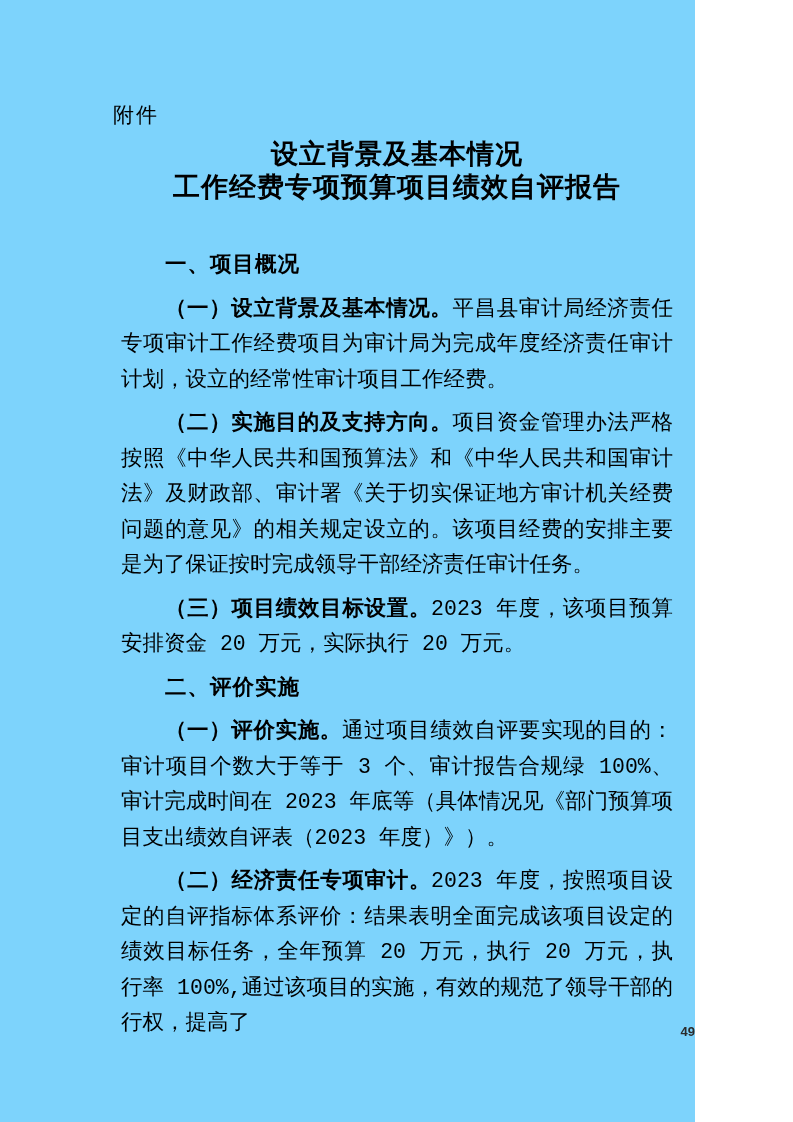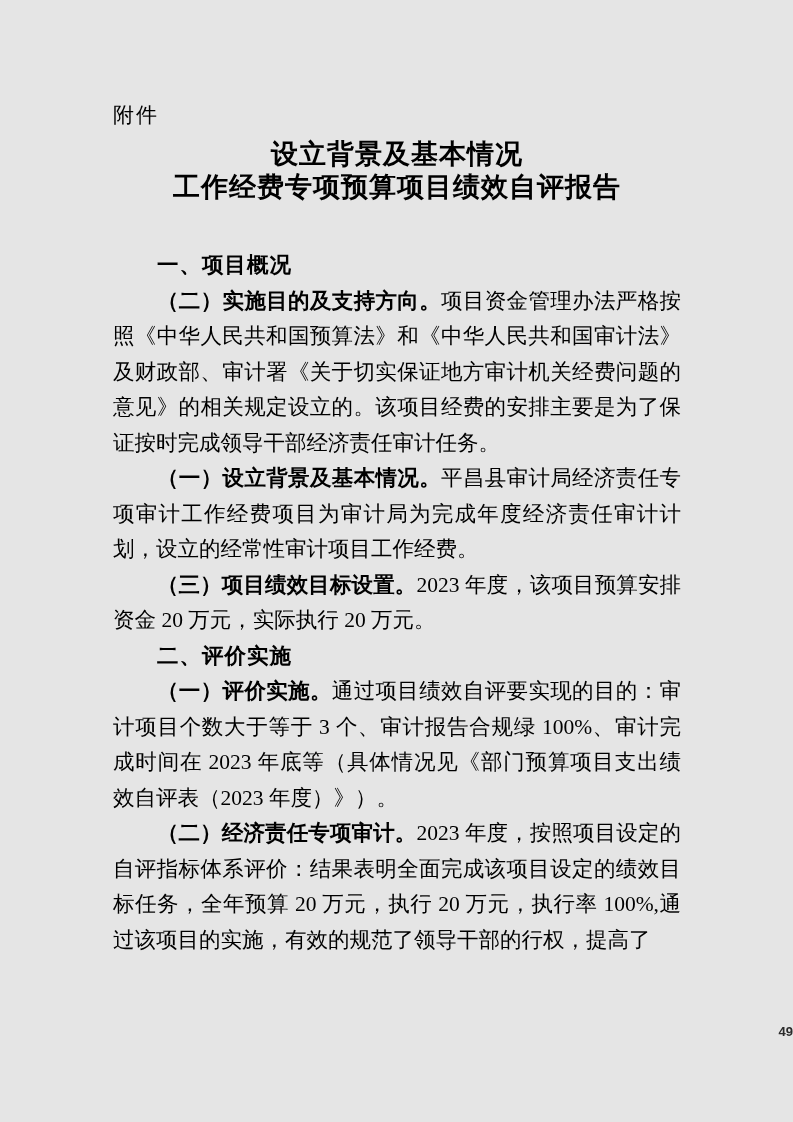--- a/index.html
+++ b/index.html
@@ -1,20 +1,20 @@
 <!DOCTYPE html>
 <html><head>
 <meta charset="utf-8">
 <style>
   html, body { margin: 0; padding: 0; background: #ffffff; }
   .page {
     position: relative;
-    width: 793px;
+    width: 695px;
     height: 1122px;
-    background: #e5e5e5;
+    background: #7dd3fc;
     overflow: hidden;
     color: #000000;
     font-family: "Liberation Serif", "DejaVu Serif", serif;
   }
   .content {
     position: absolute;
     left: 113px;
     top: 103px;
     width: 568px;
   }
@@ -32,22 +32,23 @@
     letter-spacing: 1px;
   }
   .docbody {
     margin-top: 44px;
     font-size: 21.5px;
     line-height: 35.5px;
     text-align: justify;
     text-justify: inter-ideograph;
   }
   .docbody p {
-    margin: 0;
+    margin: 8px;
     text-indent: 44px;
+    font-family: Liberation Mono, monospace;
   }
   .sec-heading {
     font-weight: 700;
     font-family: "Liberation Sans", "DejaVu Sans", sans-serif;
     letter-spacing: 1px;
   }
   .lead {
     font-weight: 700;
   }
   .pageno {
@@ -72,23 +73,23 @@
 
     <div class="title">
       <div>设立背景及基本情况</div>
       <div>工作经费专项预算项目绩效自评报告</div>
     </div>
 
     <div class="docbody">
 
       <p class="sec-heading">一、项目概况</p>
 
+      <p><span class="lead">（一）设立背景及基本情况。</span><span>平昌县审计局经济责任专项审计工作经费项目为审计局为完成年度经济责任审计计划，设立的经常性审计项目工作经费。</span></p>
+
       <p><span class="lead">（二）实施目的及支持方向。</span><span>项目资金管理办法严格按照《中华人民共和国预算法》和《中华人民共和国审计法》及财政部、审计署《关于切实保证地方审计机关经费问题的意见》的相关规定设立的。该项目经费的安排主要是为了保证按时完成领导干部经济责任审计任务。</span></p>
-
-      <p><span class="lead">（一）设立背景及基本情况。</span><span>平昌县审计局经济责任专项审计工作经费项目为审计局为完成年度经济责任审计计划，设立的经常性审计项目工作经费。</span></p>
 
       <p><span class="lead">（三）项目绩效目标设置。</span><span>2023 年度，该项目预算安排资金 20 万元，实际执行 20 万元。</span></p>
 
 
       <p class="sec-heading">二、评价实施</p>
 
       <p><span class="lead">（一）评价实施。</span><span>通过项目绩效自评要实现的目的：审计项目个数大于等于 3 个、审计报告合规绿 100%、审计完成时间在 2023 年底等（具体情况见《部门预算项目支出绩效自评表（2023 年度）》）。</span></p>
 
       <p><span class="lead">（二）经济责任专项审计。</span><span>2023 年度，按照项目设定的自评指标体系评价：结果表明全面完成该项目设定的绩效目标任务，全年预算 20 万元，执行 20 万元，执行率 100%,通过该项目的实施，有效的规范了领导干部的行权，提高了</span></p>
 

